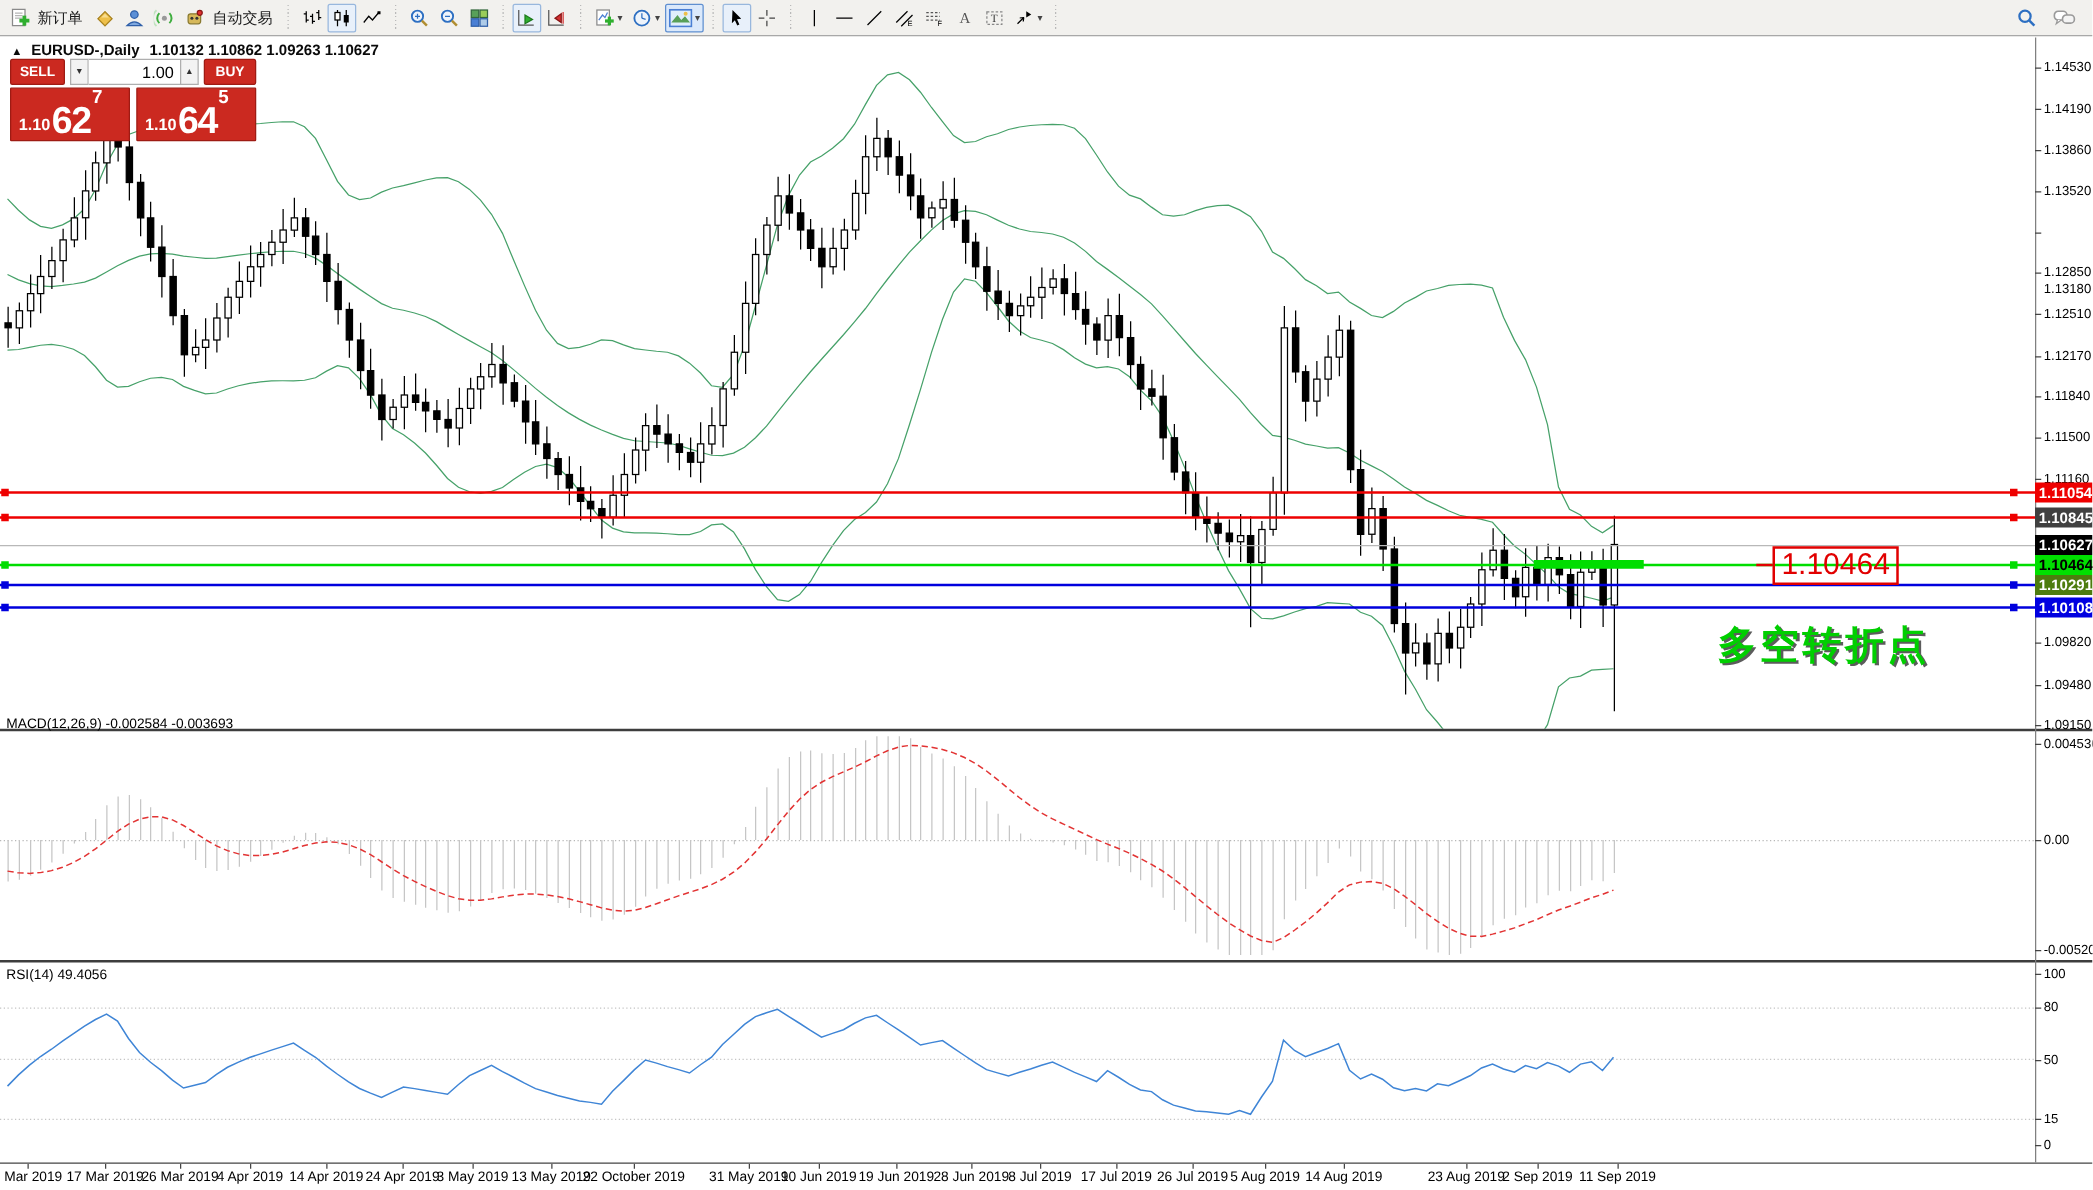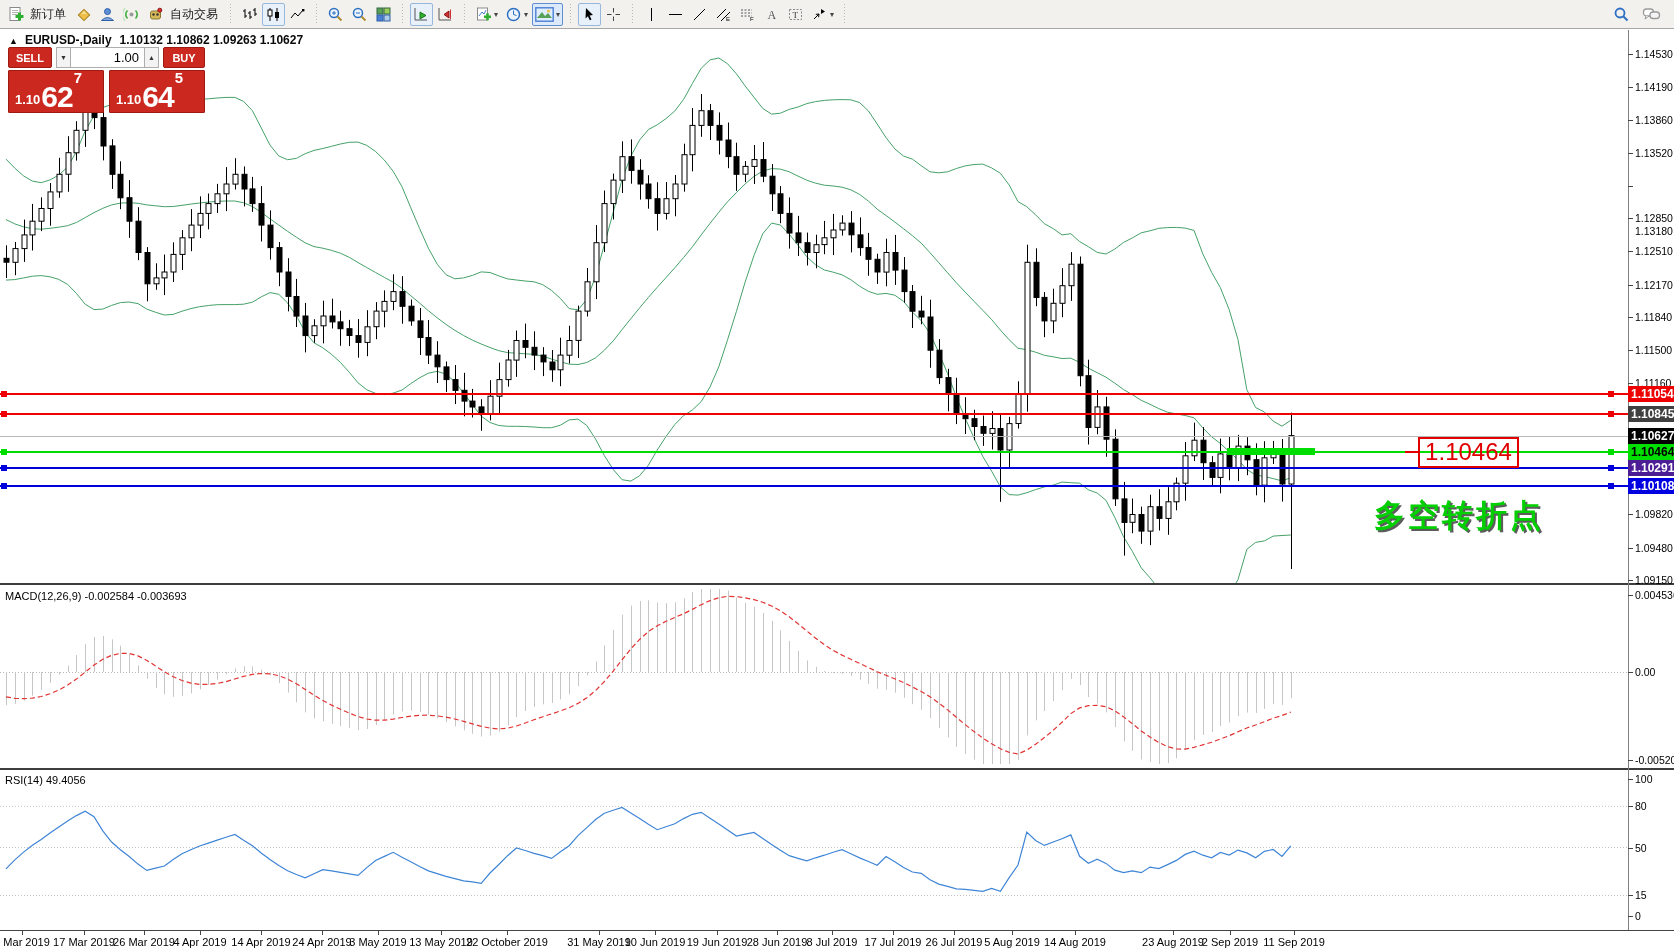--- a/index.html
+++ b/index.html
@@ -50,21 +50,21 @@
   #vol-field{width:73px;background:#fff;border:1px solid #aeaeae;border-left:none;border-right:none;
              font-size:13px;color:#000;text-align:right;padding:0 5px;box-sizing:border-box;line-height:19px}
   .tp-gap{width:4px}
   .tp-row2{display:flex;margin-top:2px;height:43px;gap:5px}
   .bigpanel{background:#cb2920;border:1px solid #9e1b13;color:#fff;flex:1;display:flex;
             align-items:flex-end;padding:0 4px 2px 6px;box-sizing:border-box;border-radius:1px}
   .bp-small{font-size:13px;font-weight:bold;margin-right:1px;line-height:20px}
   .bp-big{font-size:30px;font-weight:bold;line-height:26px;letter-spacing:-1px}
   .bp-sup{font-size:15px;font-weight:bold;align-self:flex-start;line-height:14px;margin-left:1px}
   #macd-label,#rsi-label{position:absolute;left:5px;font-size:11px;color:#000;z-index:23}
-  #macd-label{top:590px}
+  #macd-label{top:573px}
   #rsi-label{top:774px}
   #price-box{position:absolute;left:1418px;top:437px;width:97px;height:27px;border:2px solid #e10000;
              color:#e10000;font-size:24px;line-height:26px;text-align:center;z-index:25;background:transparent}
   #price-box-leader{position:absolute;left:1405px;top:451px;width:13px;height:2px;background:#e10000;z-index:25}
   #cn-note{position:absolute;left:1374px;top:495px;font-size:31px;font-weight:bold;color:#00cf00;
            text-shadow:2px 2px 0 #5c5c5c;letter-spacing:3px;white-space:nowrap;z-index:25}
   
   .icon{display:inline-block}
 </style>
 </head>
@@ -1090,21 +1090,21 @@
     <div class="axtick" style="top: 848px;"></div>
     <div class="axlab" style="top: 842px;">50</div>
     <div class="axtick" style="top: 895px;"></div>
     <div class="axlab" style="top: 889px;">15</div>
     <div class="axtick" style="top: 916px;"></div>
     <div class="axlab" style="top: 910px;">0</div>
     <div class="tag" style="top: 386px; background: rgb(238, 0, 0); color: rgb(255, 255, 255);">1.11054</div>
     <div class="tag" style="top: 406px; background: #404040; color: rgb(255, 255, 255);">1.10845</div>
     <div class="tag" style="top: 428px; background: rgb(0, 0, 0); color: rgb(255, 255, 255);">1.10627</div>
     <div class="tag" style="top: 444px; background: rgb(0, 224, 0); color: rgb(0, 0, 0);">1.10464</div>
-    <div class="tag" style="top: 460px; background: #4c1d95; color: rgb(255, 255, 255);">1.10291</div>
+    <div class="tag" style="top: 460px; background: #4d7c0f; color: rgb(255, 255, 255);">1.10291</div>
     <div class="tag" style="top: 478px; background: rgb(0, 0, 224); color: rgb(255, 255, 255);">1.10108</div>
   </div>
 <div id="date-axis">
     <div class="dtick" style="left: 22px;"></div>
     <div class="dlab" style="left: 22px;">7 Mar 2019</div>
     <div class="dtick" style="left: 84px;"></div>
     <div class="dlab" style="left: 84px;">17 Mar 2019</div>
     <div class="dtick" style="left: 144px;"></div>
     <div class="dlab" style="left: 144px;">26 Mar 2019</div>
     <div class="dtick" style="left: 200px;"></div>

